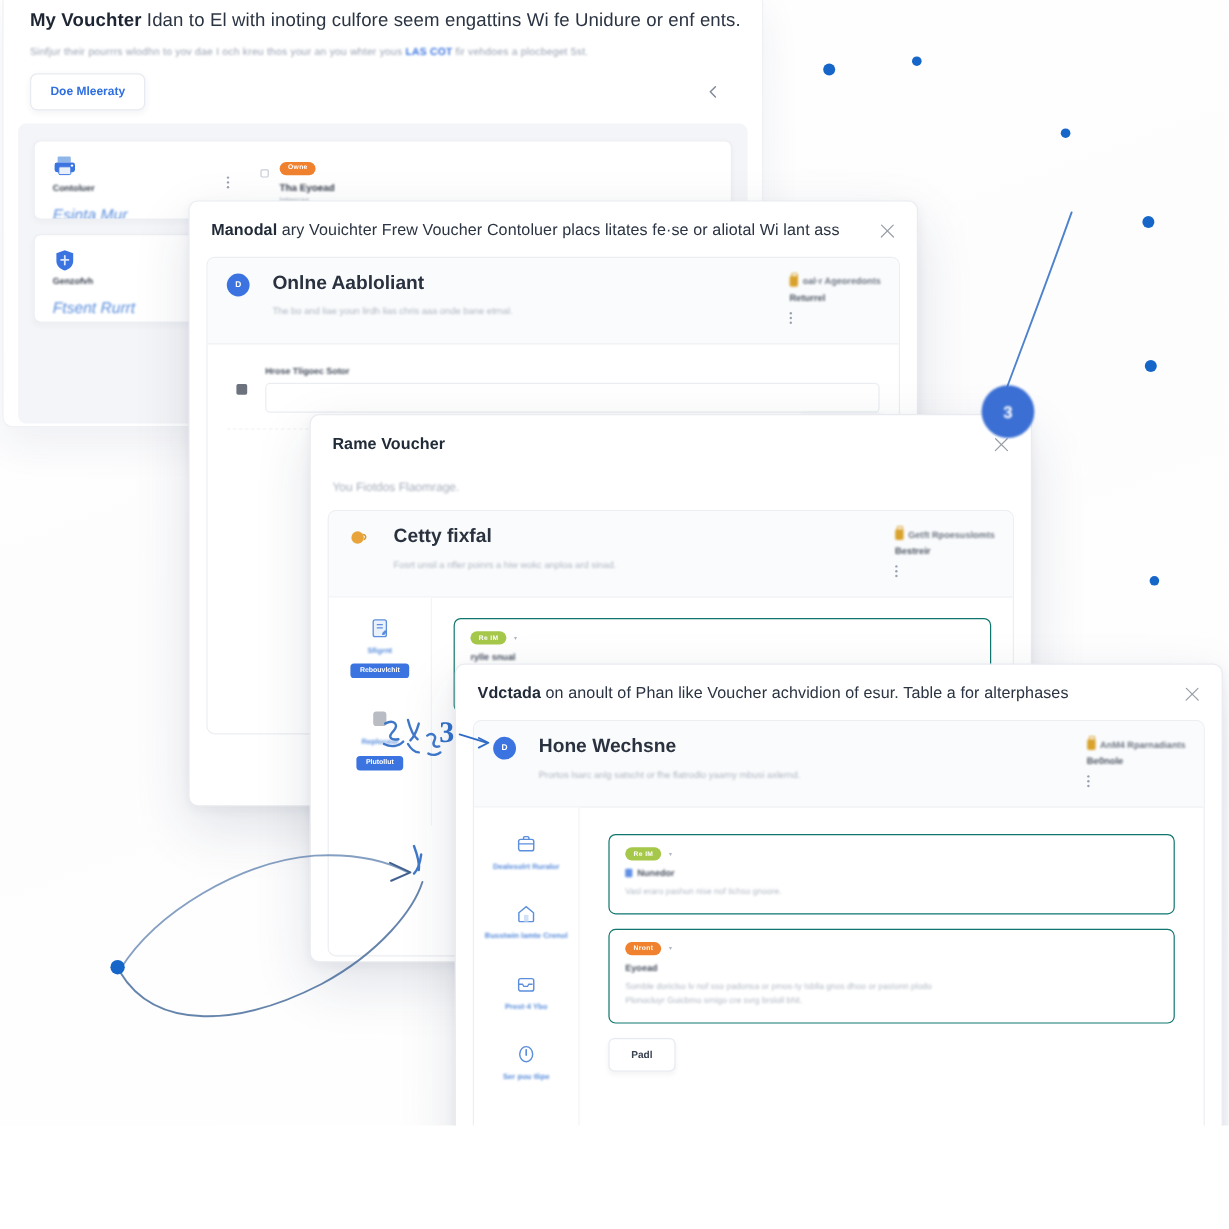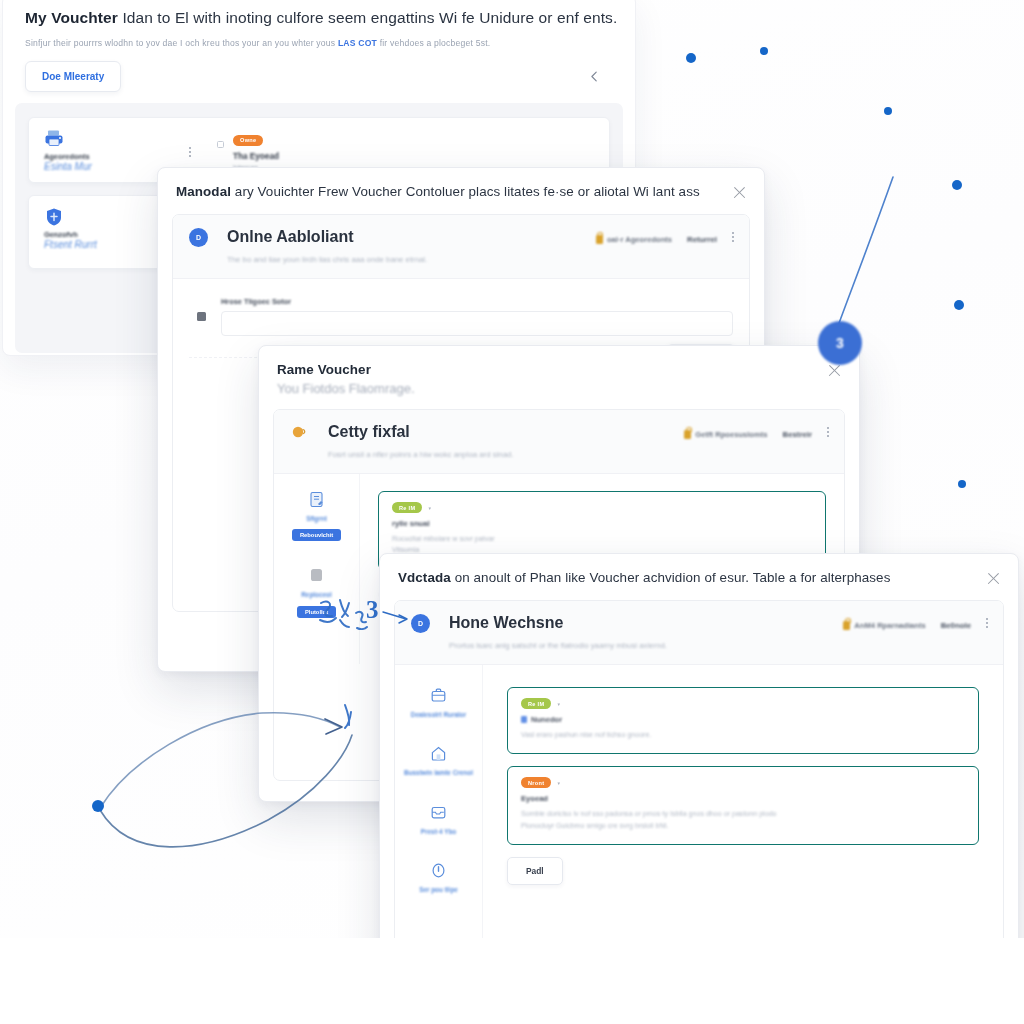--- a/index.html
+++ b/index.html
@@ -72,21 +72,21 @@
     background: #fff; border: 1px solid #edeff3; border-radius: 6px;
     display: flex; height: 66px; margin-bottom: 12px;
     box-shadow: 0 2px 5px rgba(35,48,84,.04); overflow: hidden;
   }
   .vrow-left {
     width: 172px; flex: 0 0 172px; padding: 11px 10px 0 15px;
     display: flex; justify-content: space-between; position: relative;
   }
   .vrow-icon { width: 22px; height: 20px; }
   .vi-label { margin-top: 3px; font-size: 7.4px; font-weight: 700; color: #3a424f; filter: blur(.85px); }
-  .vi-sub { margin-top: 0; font-size: 10px; color: #5b8edc; filter: blur(.85px); font-style: italic; }
+  .vi-sub { margin-top: 10px; font-size: 13px; color: #5b8edc; filter: blur(.85px); font-style: italic; }
   .kebab { color: #98a0ae; font-size: 11px; line-height: 1; letter-spacing: 0; }
   .kebab i { display: block; width: 2px; height: 2px; border-radius: 50%; background: #9aa2b0; margin: 2px 0; }
   .vrow-right { flex: 1; padding: 10px 0 0 16px; display: flex; gap: 9px; }
   .mini-check {
     width: 7px; height: 7px; border: 1px solid #c6ccd6; border-radius: 1.5px;
     margin-top: 13px; flex: 0 0 7px;
   }
   .pill {
     display: inline-block; font-size: 5.6px; font-weight: 700; color: #fff;
     background: #f0822f; border-radius: 7px; padding: 2.5px 7px;
@@ -105,21 +105,21 @@
   }
   .modal-head {
     display: flex; align-items: flex-start; justify-content: space-between;
     padding: 16px 16px 13px 18px;
   }
   .m-title {
     font-size: 13.4px; font-weight: 700; color: #222b38;
     letter-spacing: .1px; white-space: nowrap; overflow: hidden;
   }
   .m-title .thin { font-weight: 400; color: #2b3442; }
-  .m-sub { margin-top: 4px; font-size: 13px; color: #a7aebb; filter: blur(.8px); white-space: nowrap; }
+  .m-sub { margin-top: 24px; font-size: 10px; color: #a7aebb; filter: blur(.8px); white-space: nowrap; }
   .close-x {
     flex: 0 0 auto; width: 17px; height: 17px; position: relative;
     margin-left: 10px; opacity: .62;
   }
   .close-x:before, .close-x:after {
     content: ""; position: absolute; left: 1px; top: 8px;
     width: 15px; height: 1.3px; background: #59616f; border-radius: 1px;
   }
   .close-x:before { transform: rotate(45deg); }
   .close-x:after  { transform: rotate(-45deg); }
@@ -138,21 +138,21 @@
     display: flex; align-items: center; justify-content: center;
     flex: 0 0 19px; filter: blur(.45px);
   }
   .avatar-emoji {
     width: 19px; height: 19px; flex: 0 0 19px; font-size: 13px;
     line-height: 19px; filter: blur(.6px);
   }
   .ch-mid { flex: 1; padding-left: 19px; min-width: 0; }
   .ch-title { font-size: 16px; font-weight: 700; color: #2a323f; filter: blur(.5px); }
   .ch-sub { margin-top: 9px; font-size: 7.8px; color: #b0b7c3; filter: blur(.85px); white-space: nowrap; }
-  .ch-right { display: flex; align-items: flex-end; gap: 15px; padding-top: 2px; }
+  .ch-right { display: flex; align-items: flex-start; gap: 5px; padding-top: 2px; flex-direction: column; }
   .ch-tag { display: flex; align-items: center; gap: 4px; font-size: 7.6px; font-weight: 700; color: #6f7785; filter: blur(.85px); white-space: nowrap; }
   .lock-ic { width: 7px; height: 9px; background: #d9a22c; border-radius: 1.5px; position: relative; }
   .lock-ic:before { content: ""; position: absolute; left: 1.5px; top: -3px; width: 4px; height: 4px; border: 1.2px solid #d9a22c; border-bottom: 0; border-radius: 3px 3px 0 0; }
   .ch-link { font-size: 7.8px; font-weight: 700; color: #4c5564; filter: blur(.85px); white-space: nowrap; }
 
   
   .card-body { display: flex; }
   .cb-nav {
     width: 86px; flex: 0 0 86px; padding: 17px 4px 20px 4px;
     border-right: 1px solid #f3f4f7; background: #fff;
@@ -245,21 +245,21 @@
         <div class="vrow-left">
           <div>
             <div class="vrow-icon">
               <svg width="22" height="20" viewBox="0 0 22 20" aria-hidden="true">
                 <rect x="4" y="1.5" width="11" height="5" rx="1" fill="#8fb6e8"></rect>
                 <rect x="1.5" y="6.5" width="17" height="8" rx="2" fill="#3b74e0"></rect>
                 <rect x="5" y="10" width="10" height="6.5" rx="1" fill="#e9f0fb" stroke="#3b74e0" stroke-width=".8"></rect>
                 <circle cx="16" cy="9" r="1" fill="#fff"></circle>
               </svg>
             </div>
-            <div class="vi-label">Ageoredonts</div>
+            <div class="vi-label">Contoluer</div>
             <div class="vi-sub">Esinta Mur</div>
           </div>
           <div class="kebab" style="margin-top:16px">
               <i></i>
               <i></i>
               <i></i>
             </div>
         </div>
         <div class="vrow-right">
           <div class="mini-check"></div>

